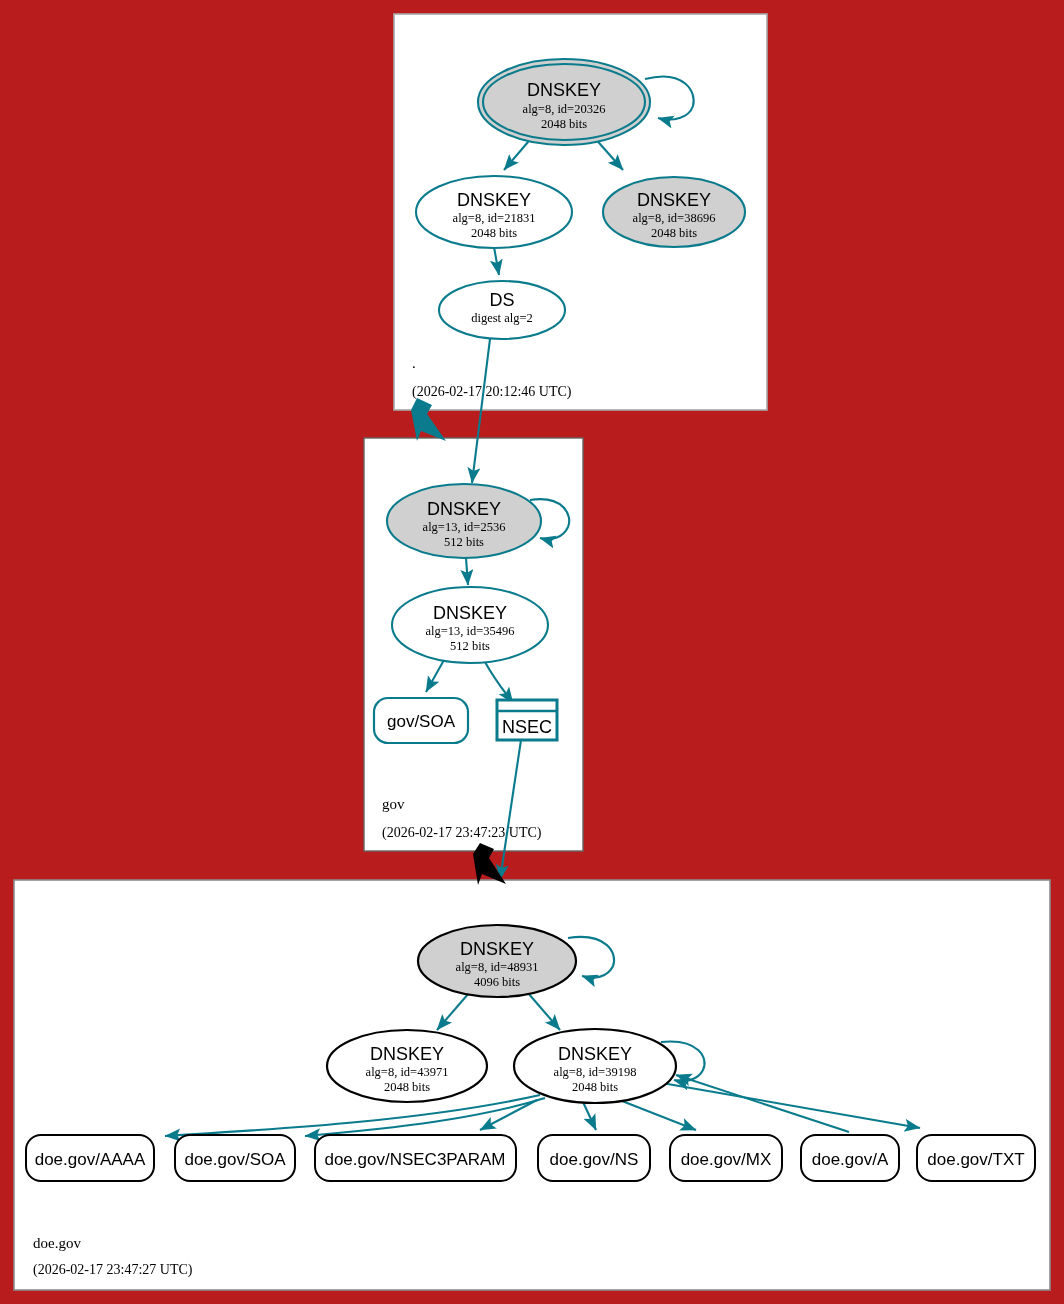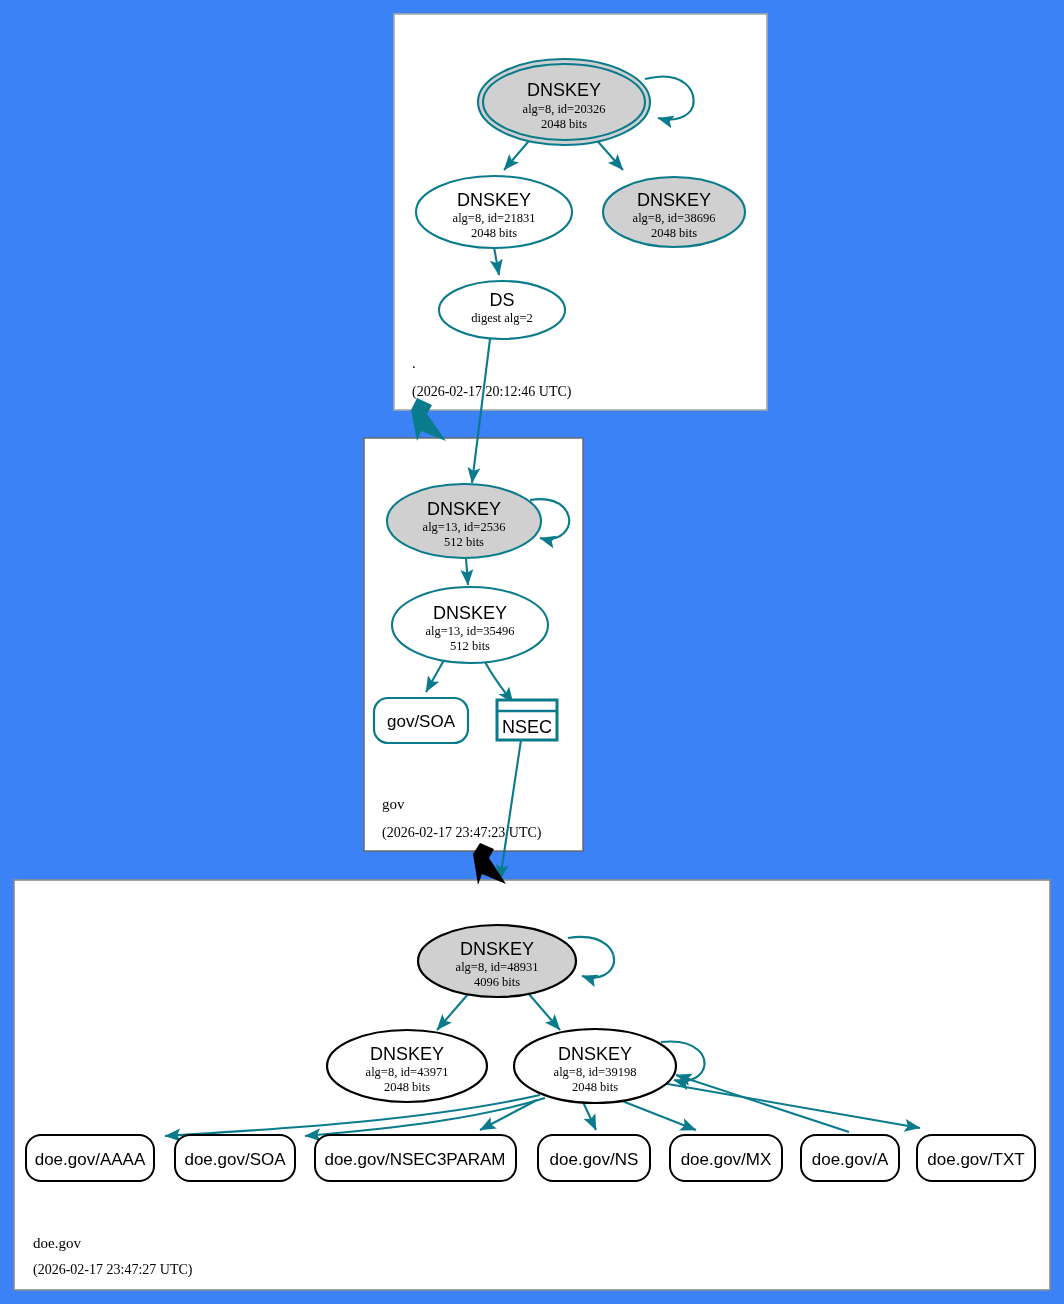--- a/index.html
+++ b/index.html
@@ -7,21 +7,21 @@
     padding: 0;
     background: #ffffff;
   }
   body {
     font-family: "Liberation Sans", sans-serif;
   }
   #canvas {
     position: relative;
     width: 1064px;
     height: 1304px;
-    background: #3b82f6;
+    background: #b91c1c;
   }
   svg#graph {
     display: block;
     width: 1064px;
     height: 1304px;
   }
   .zone-box {
     fill: #ffffff;
     stroke: #6b6b6b;
     stroke-width: 1.4;

